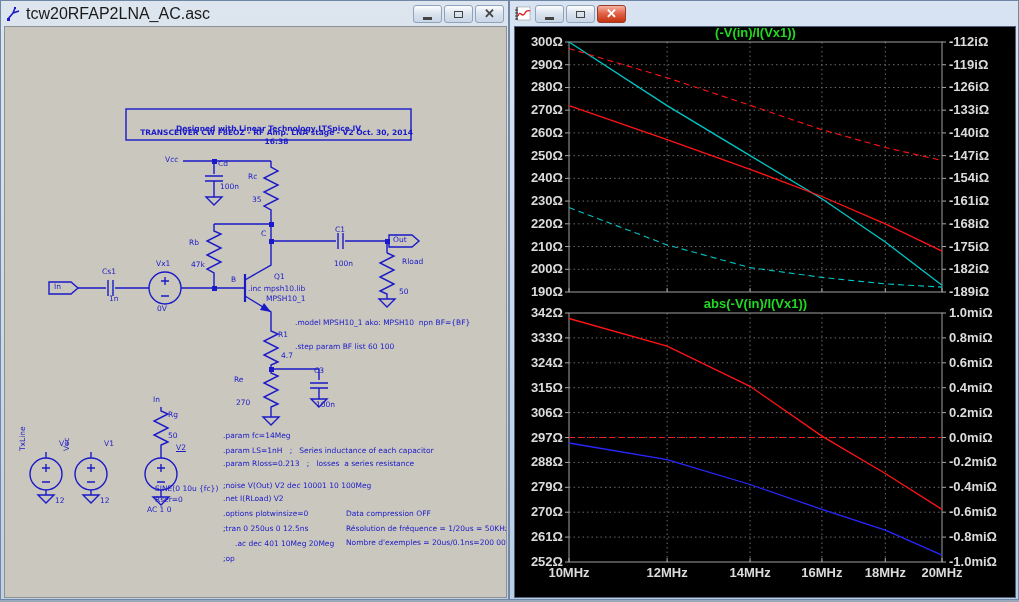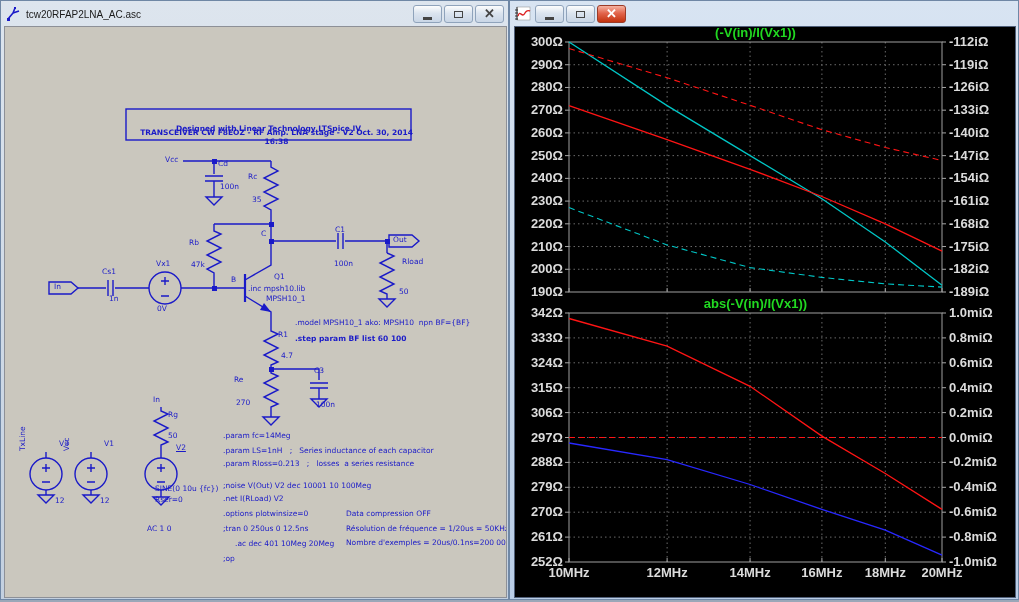--- a/index.html
+++ b/index.html
@@ -1,21 +1,21 @@
 <!DOCTYPE html>
 <html><head>
 <meta charset="utf-8">
 <style>
   html,body{margin:0;padding:0;width:1019px;height:602px;overflow:hidden;background:#9aa7b8;
     font-family:"Liberation Sans",sans-serif;}
   .window{position:absolute;top:0;height:600px;border:1px solid #6f87a5;box-sizing:border-box;}
   #left-window{left:0;width:509px;background:linear-gradient(180deg,#dde5ee,#c3d0e0);}
   #right-window{left:509px;width:510px;background:linear-gradient(180deg,#d8e4f2,#b9cde6);}
   .titlebar{height:24px;display:flex;align-items:center;padding:0 4px;gap:4px;}
-  .titlebar .title{font-size:10px;color:#1a1a1a;flex:1;white-space:nowrap;overflow:hidden;padding-top:2px;}
+  .titlebar .title{font-size:16px;color:#1a1a1a;flex:1;white-space:nowrap;overflow:hidden;padding-top:2px;}
   .win-icon{width:17px;height:16px;display:inline-block;margin-top:2px;}
   .controls{display:flex;gap:2px;margin-top:2px;}
   .wbtn{width:29px;height:18px;border:1px solid #8fa3bb;border-radius:3px;
     background:linear-gradient(180deg,#fdfdfd,#dbe4ef 45%,#c9d6e6);padding:0;margin:0;
     display:flex;align-items:center;justify-content:center;cursor:pointer;color:#444;}
   .wbtn.close-active{background:linear-gradient(180deg,#f5b3a2,#e2654c 45%,#c3330f);border-color:#9b3b28;color:#fff;}
   .glyph-min{display:inline-block;width:9px;height:3px;border-bottom:3px solid currentColor;margin-top:6px;}
   .glyph-max{display:inline-block;width:9px;height:7px;border:1.5px solid currentColor;box-sizing:border-box;}
   .glyph-close{font-size:13px;font-weight:bold;line-height:16px;}
   .client{position:absolute;left:3px;top:25px;box-sizing:border-box;}
@@ -133,21 +133,21 @@
         <span class="slabel" style="left: 256px; top: 203px;">C</span>
         <span class="slabel" style="left: 269px; top: 246px;">Q1</span>
         <span class="slabel" style="left: 243px; top: 258px;">.inc mpsh10.lib</span>
         <span class="slabel" style="left: 261px; top: 268px;">MPSH10_1</span>
         <span class="slabel" style="left: 330px; top: 199px;">C1</span>
         <span class="slabel" style="left: 329px; top: 233px;">100n</span>
         <span class="slabel" style="left: 388px; top: 209px;">Out</span>
         <span class="slabel" style="left: 397px; top: 231px;">Rload</span>
         <span class="slabel" style="left: 394px; top: 261px;">50</span>
         <span class="slabel" style="left: 290px; top: 292px;">.model MPSH10_1 ako: MPSH10  npn BF={BF}</span>
-        <span class="slabel" style="left: 290px; top: 308px; font-weight: bold;">.step param BF list 60 100</span>
+        <span class="slabel" style="left: 290px; top: 316px;">.step param BF list 60 100</span>
         <span class="slabel" style="left: 273px; top: 304px;">R1</span>
         <span class="slabel" style="left: 276px; top: 325px;">4.7</span>
         <span class="slabel" style="left: 229px; top: 349px;">Re</span>
         <span class="slabel" style="left: 231px; top: 372px;">270</span>
         <span class="slabel" style="left: 309px; top: 340px;">C3</span>
         <span class="slabel" style="left: 311px; top: 374px;">100n</span>
         <span class="slabel" style="left: 218px; top: 405px;">.param fc=14Meg</span>
         <span class="slabel" style="left: 218px; top: 420px;">.param LS=1nH   ;   Series inductance of each capacitor</span>
         <span class="slabel" style="left: 218px; top: 433px;">.param Rloss=0.213   ;   losses  a series resistance</span>
         <span class="slabel" style="left: 218px; top: 455px;">;noise V(Out) V2 dec 10001 10 100Meg</span>
@@ -164,21 +164,21 @@
         <span class="slabel" style="left: 50px; top: 470px;">12</span>
         <span class="slabel rot" style="left: 66px; top: 416px;">Vcc</span>
         <span class="slabel" style="left: 99px; top: 413px;">V1</span>
         <span class="slabel" style="left: 95px; top: 470px;">12</span>
         <span class="slabel" style="left: 148px; top: 369px;">In</span>
         <span class="slabel" style="left: 163px; top: 384px;">Rg</span>
         <span class="slabel" style="left: 163px; top: 405px;">50</span>
         <span class="slabel" style="left: 171px; top: 417px; text-decoration: underline;">V2</span>
         <span class="slabel" style="left: 150px; top: 458px;">SINE(0 10u {fc})</span>
         <span class="slabel" style="left: 150px; top: 469px;">Rser=0</span>
-        <span class="slabel" style="left: 142px; top: 498px;">AC 1 0</span>
+        <span class="slabel" style="left: 142px; top: 479px;">AC 1 0</span>
       </div>
   </div>
 </div>
 
 <div class="window" id="right-window">
   <div class="titlebar">
     <span class="win-icon">
       <svg width="17" height="16" viewBox="0 0 17 16">
         <rect x="3" y="1" width="13" height="13" fill="#ffffff" stroke="#888" stroke-width="0.5"></rect>
         <path d="M1,4 H4 M1,7 H4 M1,10 H4 M1,13 H4 M3,14 V1" stroke="#333" stroke-width="1" fill="none"></path>

